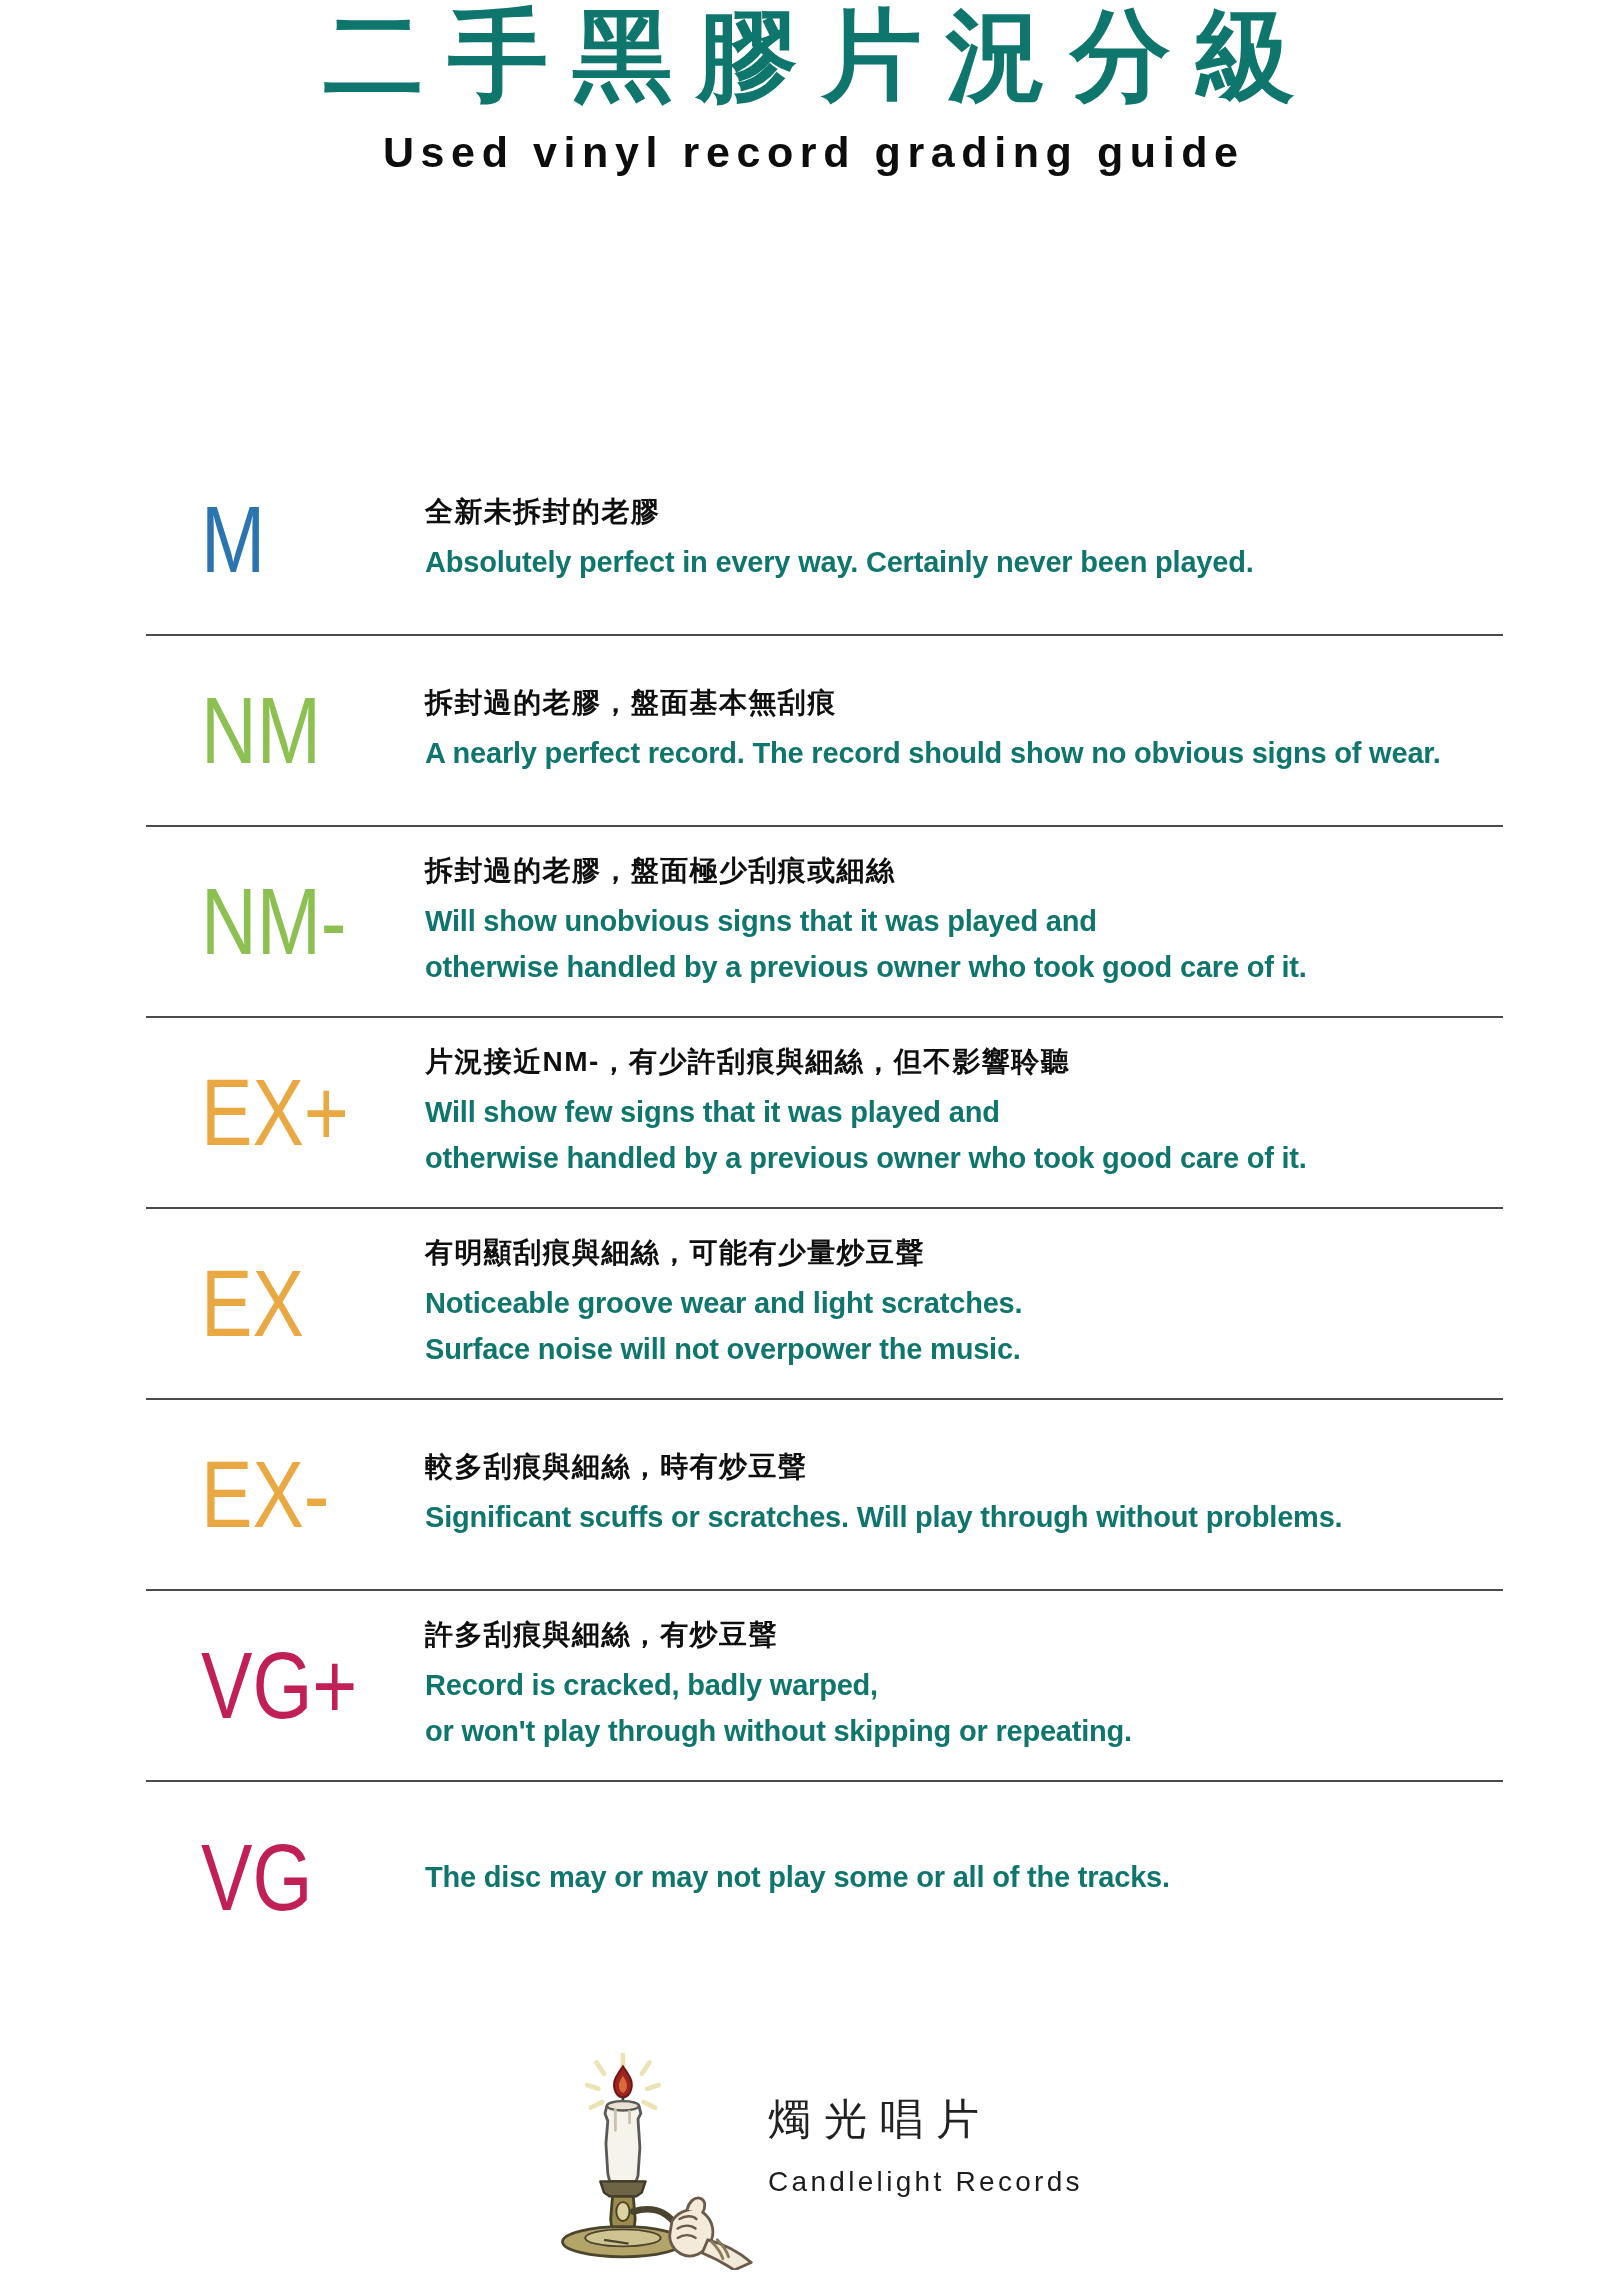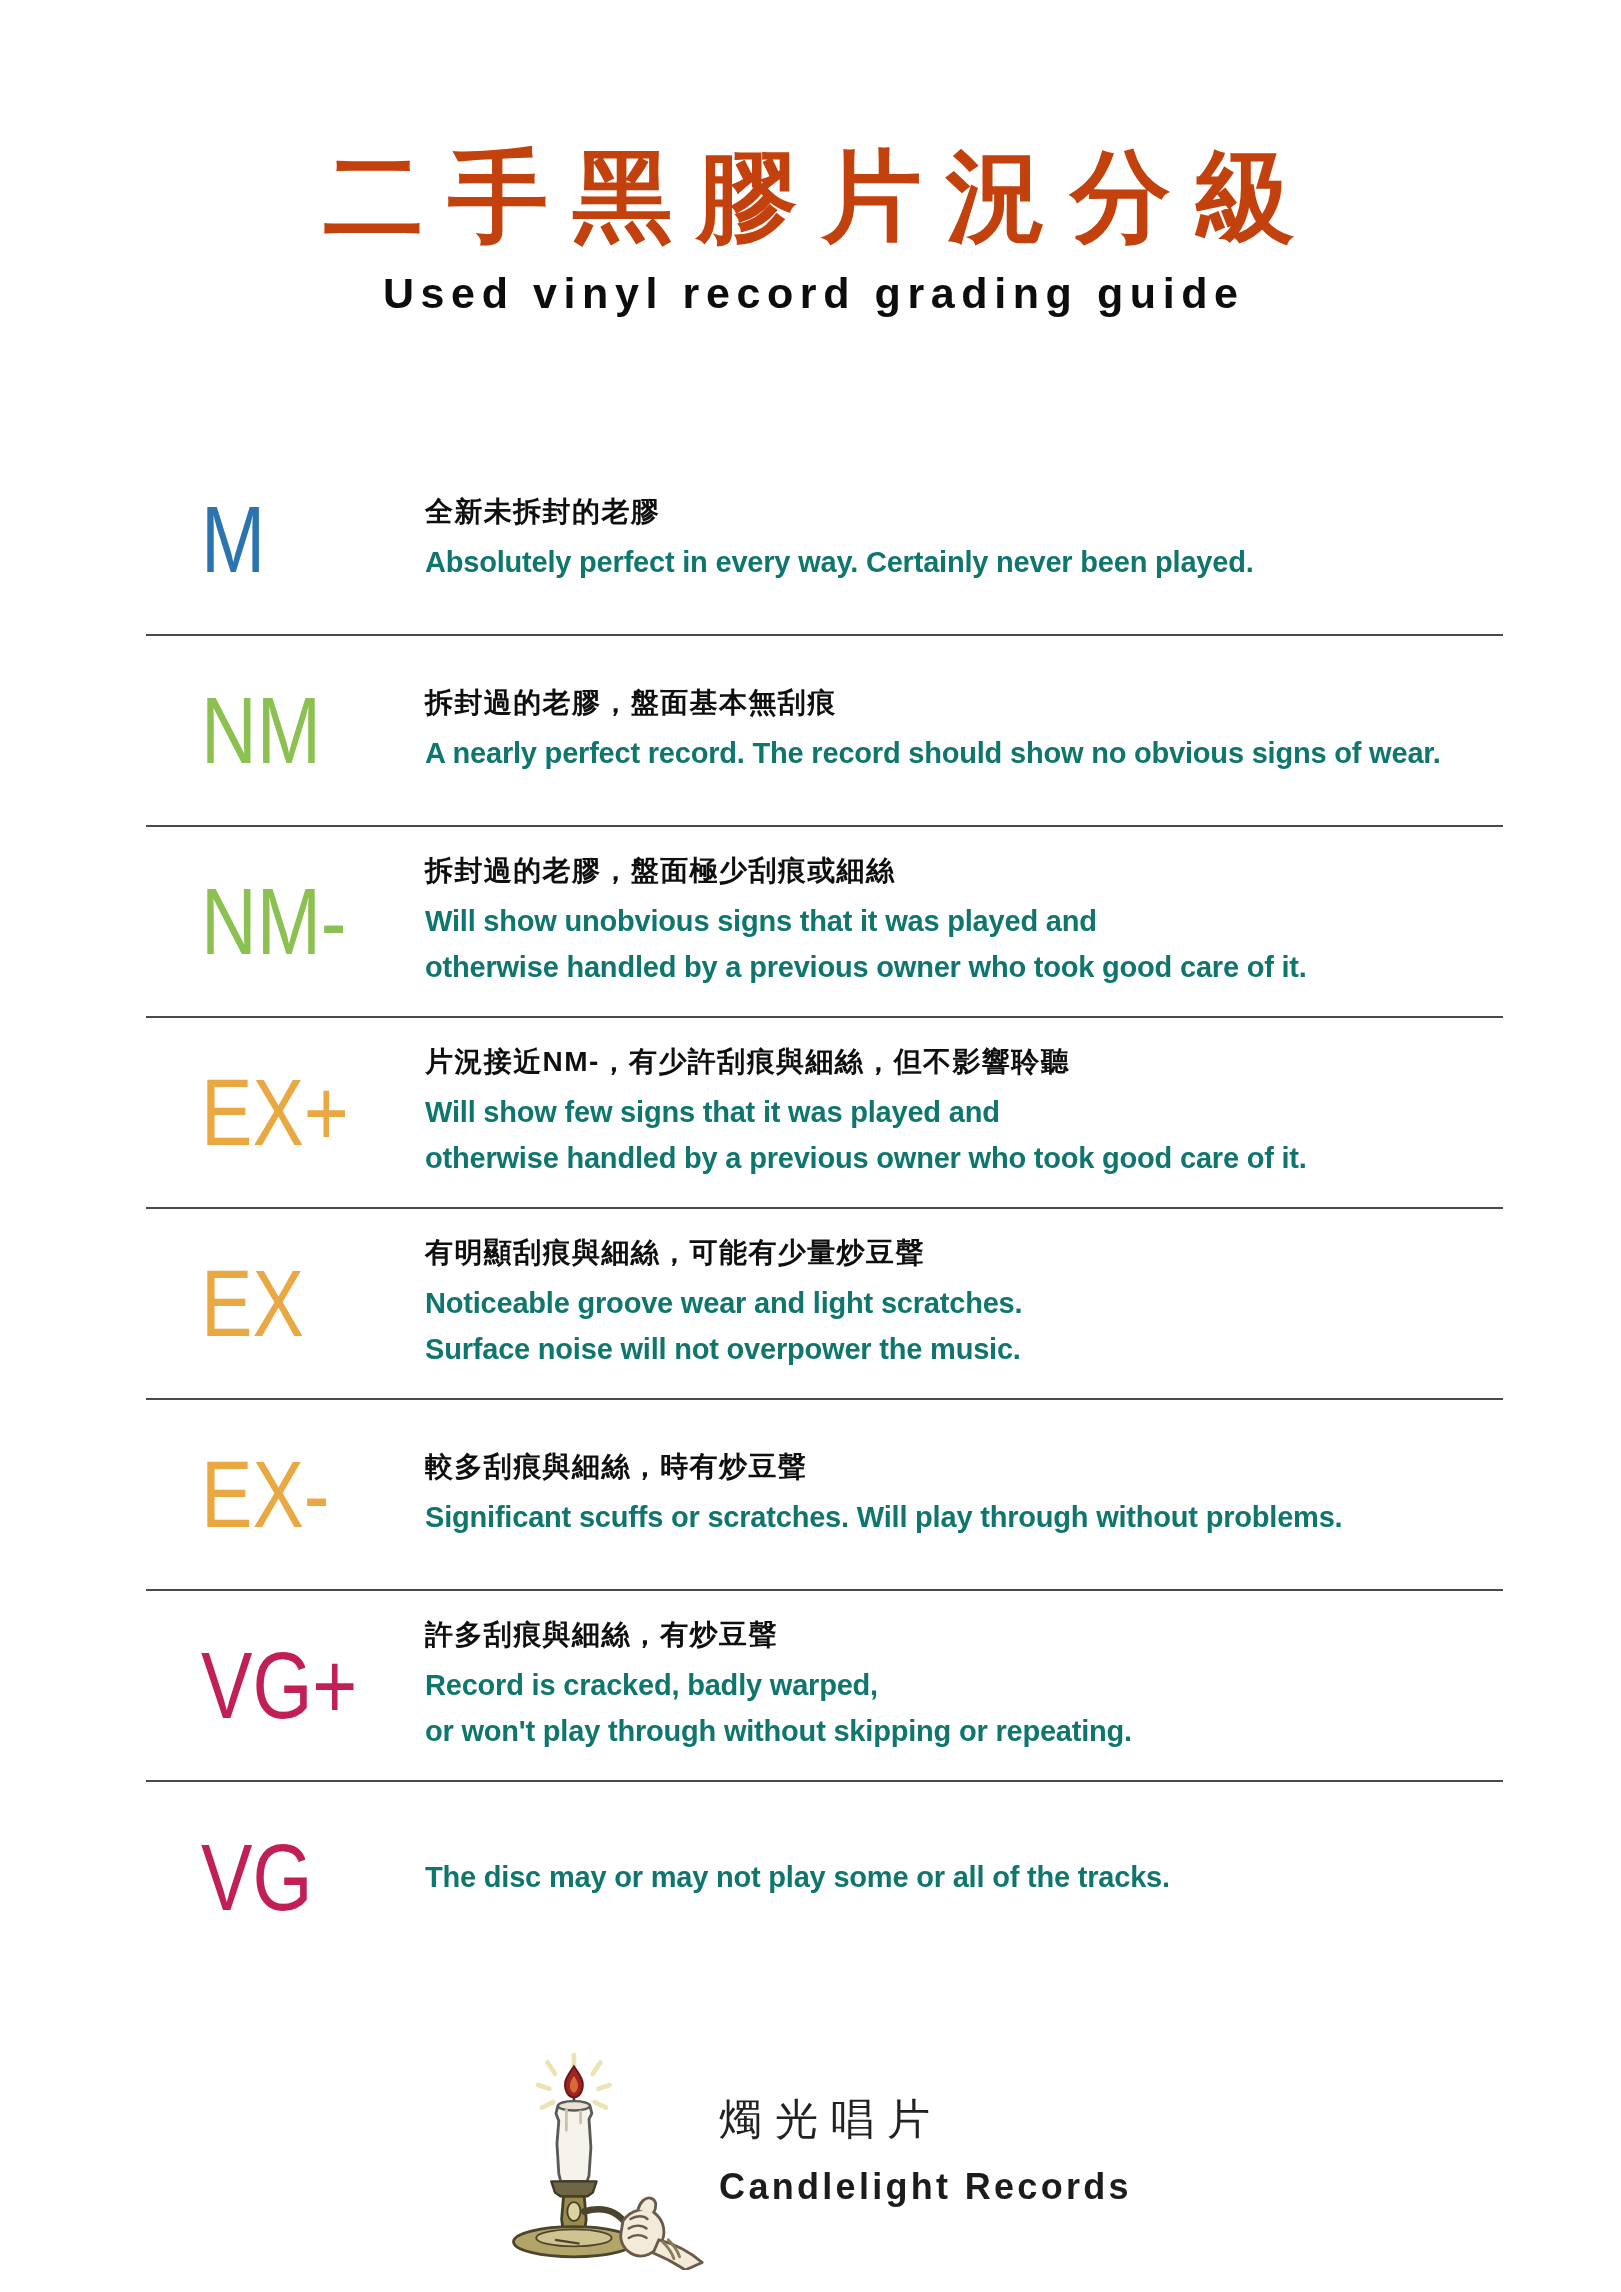--- a/index.html
+++ b/index.html
@@ -7,27 +7,26 @@
     position:relative;
     width:1621px;height:2293px;
     background:#ffffff;
     overflow:hidden;
     font-family:"Liberation Sans","DejaVu Sans",sans-serif;
     color:#111111;
   }
   
   .header{position:absolute;top:0;left:0;right:0;text-align:center;}
   .title{
-    margin-top:141px;
     font-size:100px;
     font-weight:900;
     letter-spacing:24.5px;
     padding-left:22px;           
     line-height:1.1;
-    color:#c2410c;
+    color:#0f766e;
     white-space:nowrap;
   }
   .subtitle{
     margin-top:18px;
     font-size:43px;
     font-weight:700;
     letter-spacing:6.6px;
     padding-left:6.6px;
     color:#0d0d0d;
   }
@@ -87,22 +86,22 @@
   .brand-text{padding-top:38px;}
   .brand-zh{
     font-size:43px;
     font-weight:400;
     letter-spacing:13px;
     color:#222222;
     white-space:nowrap;
   }
   .brand-en{
     margin-top:17px;
-    font-size:36px;
-    font-weight:700;
+    font-size:28px;
+    font-weight:400;
     letter-spacing:3.3px;
     color:#1c1c1c;
     white-space:nowrap;
   }
 </style>
 </head>
 <body>
 
 <div class="page">
 

